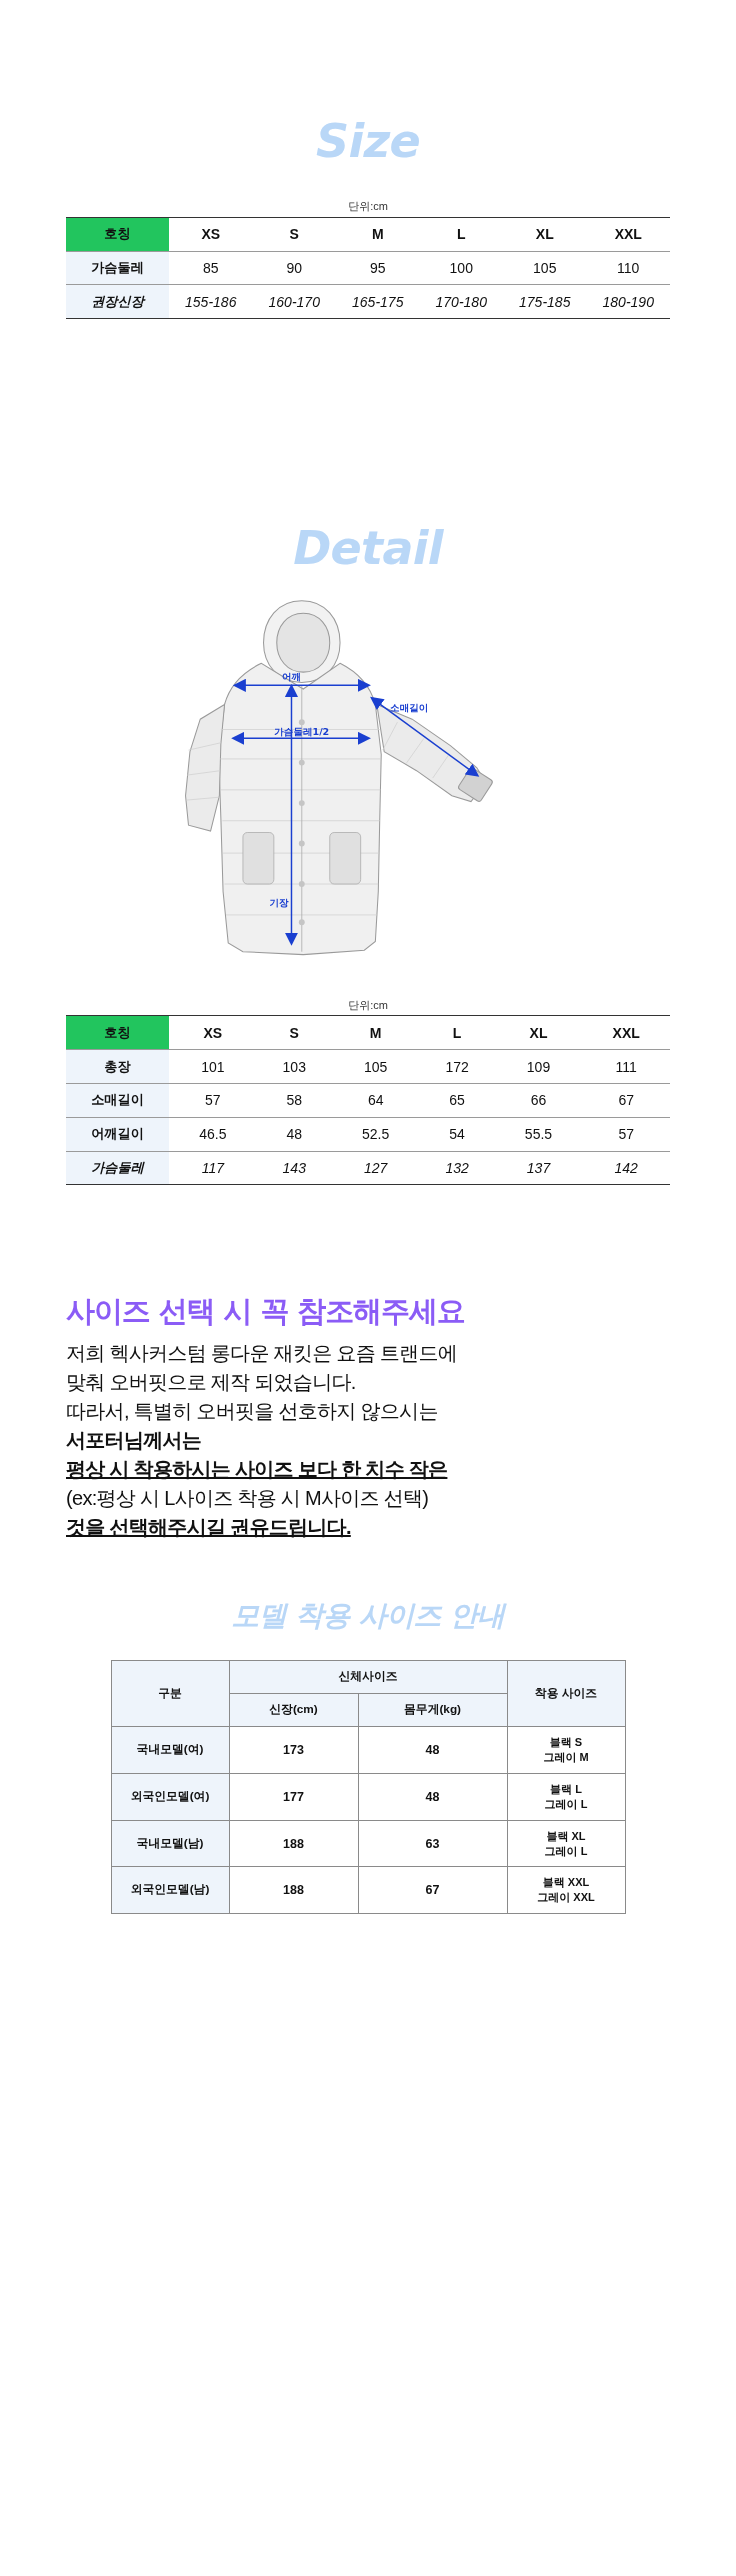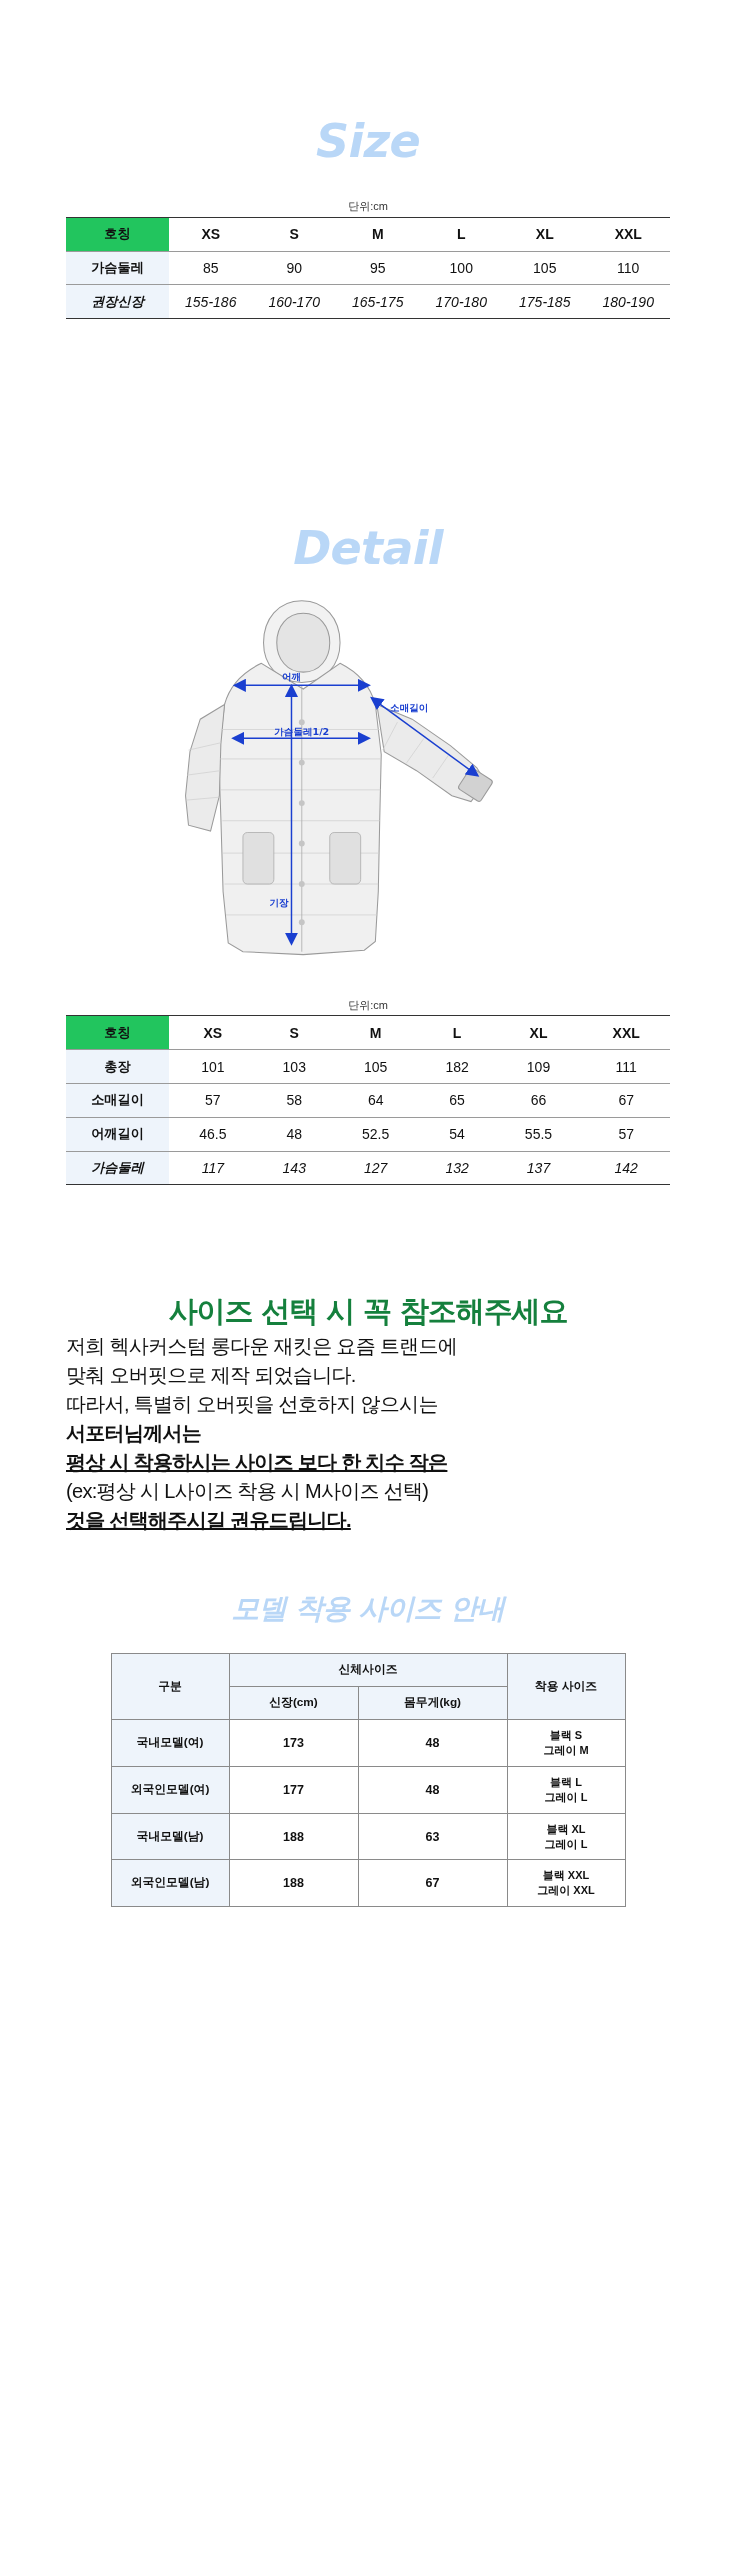--- a/index.html
+++ b/index.html
@@ -87,27 +87,26 @@
     height: 412px;
     position: relative;
   }
 
   
   .notice {
     width: 604px;
     margin: 0 auto;
   }
   .notice-title {
-    color: #15803d;
+    color: #8b5cf6;
     font-size: 29px;
     font-weight: bold;
     letter-spacing: -1.1px;
-    margin-bottom: 0;
+    margin-bottom: 7px;
     font-family: "DejaVu Sans", sans-serif;
-    text-align: center;
   }
   .notice-line {
     font-size: 20px;
     color: #111;
     line-height: 1.45;
     letter-spacing: -0.7px;
   }
 
   
   .heading-model {
@@ -285,21 +284,21 @@
           <th>XL</th>
           <th>XXL</th>
         </tr>
       </thead>
       <tbody>
         <tr>
           <td class="rowhead">총장</td>
           <td>101</td>
           <td>103</td>
           <td>105</td>
-          <td>182</td>
+          <td>172</td>
           <td>109</td>
           <td>111</td>
         </tr>
         <tr>
           <td class="rowhead">소매길이</td>
           <td>57</td>
           <td>58</td>
           <td>64</td>
           <td>65</td>
           <td>66</td>

